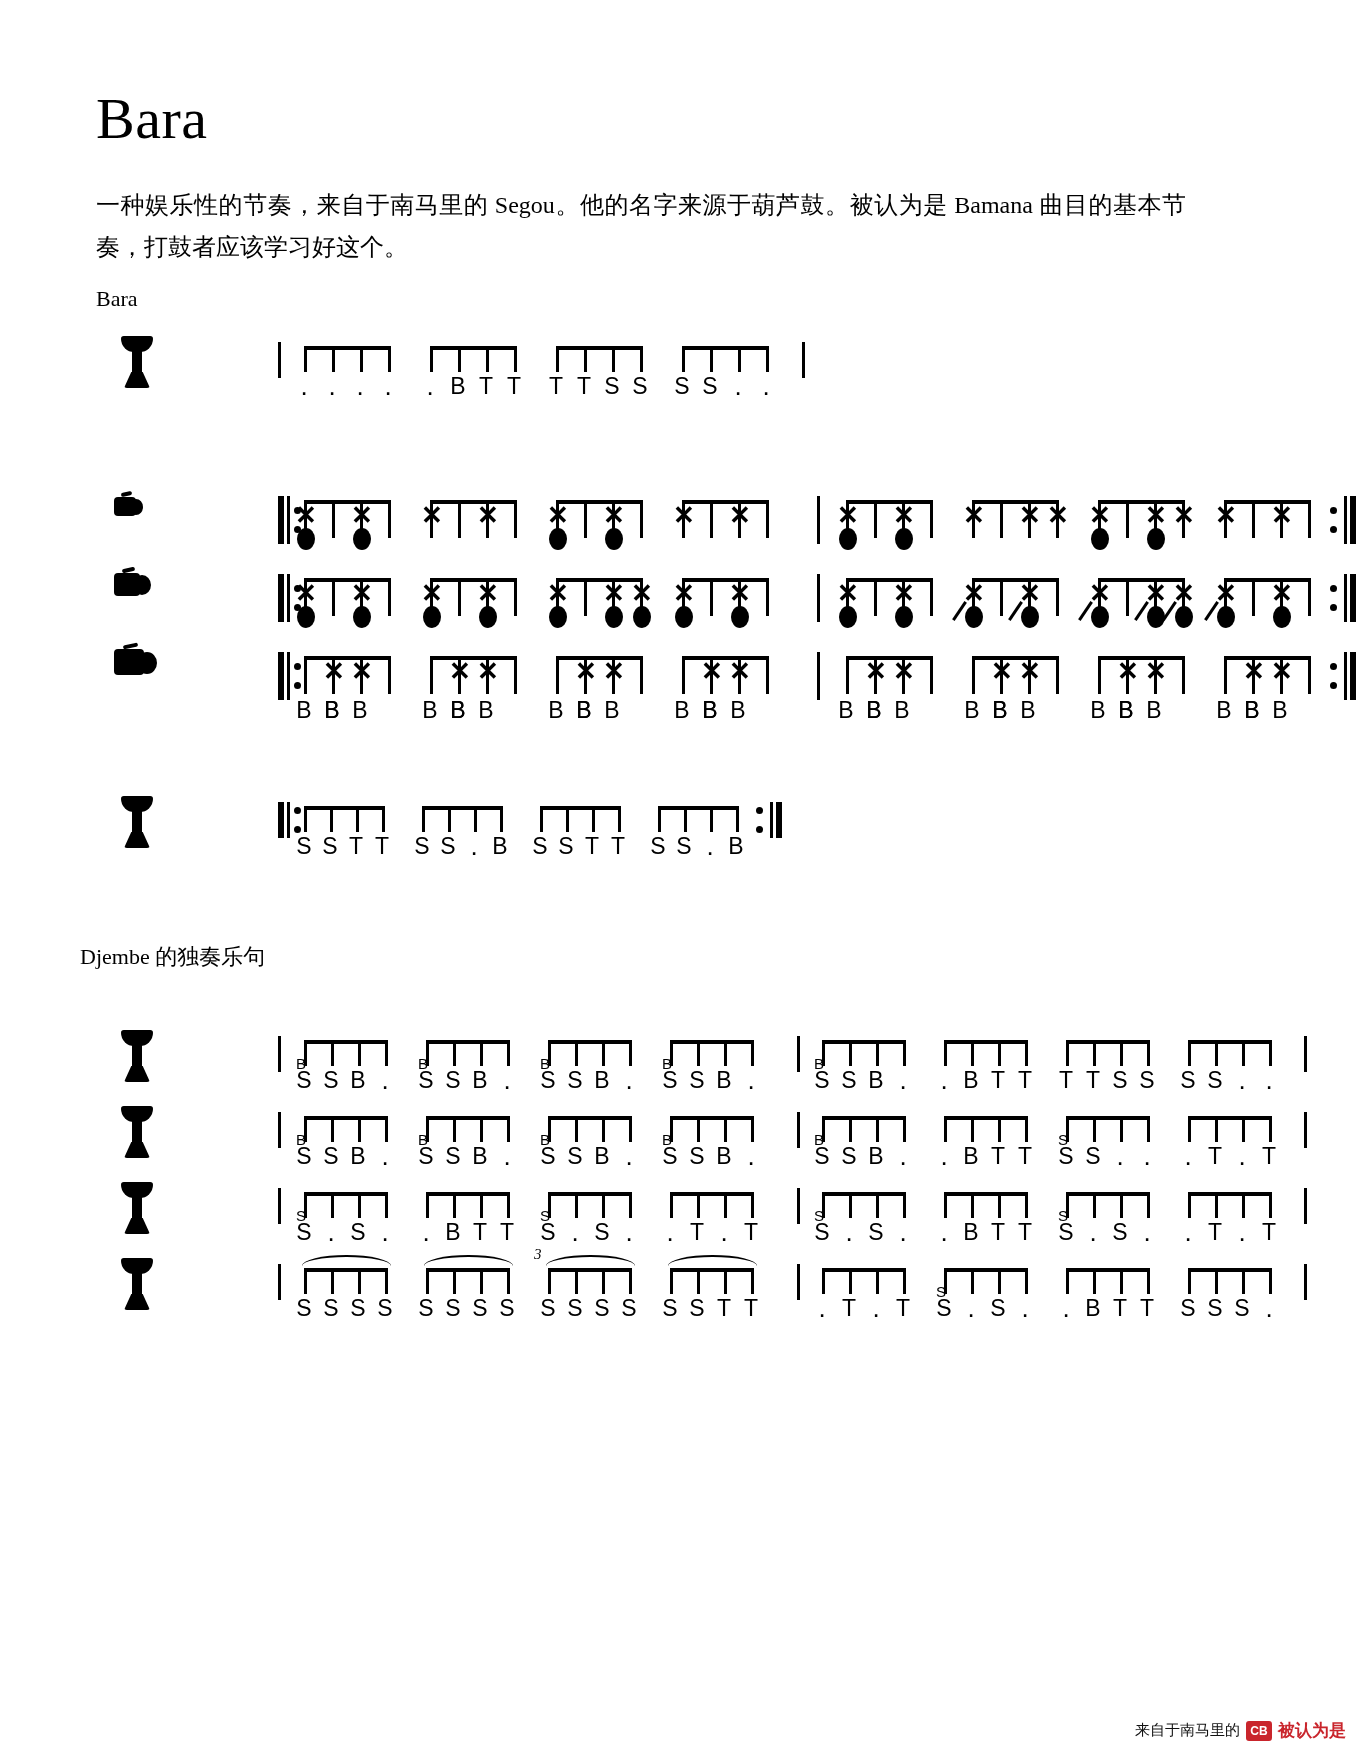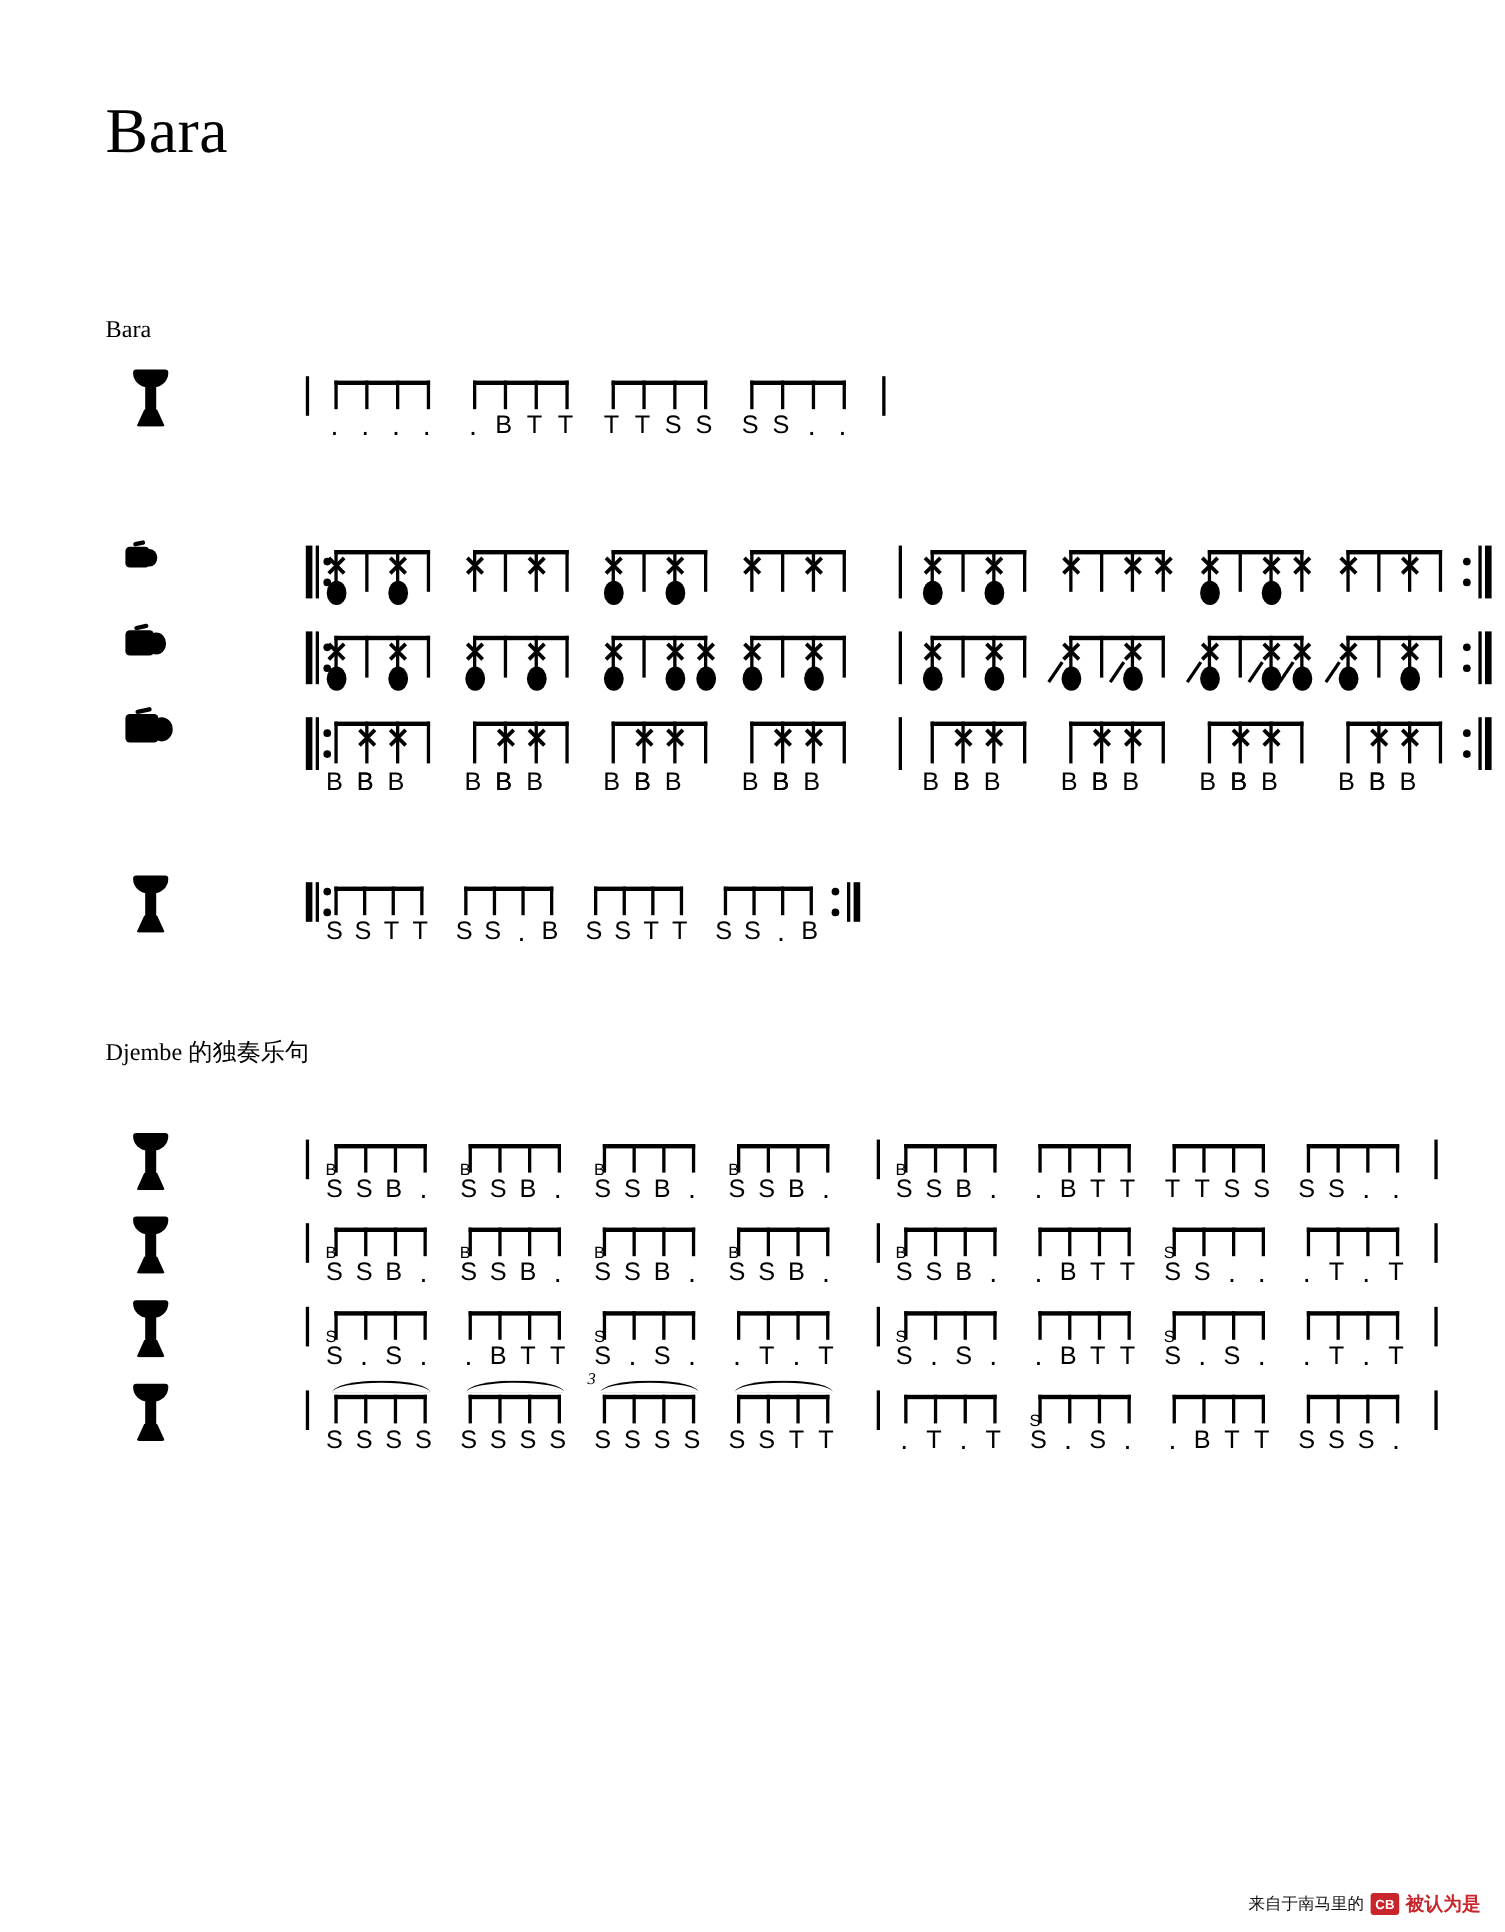--- a/index.html
+++ b/index.html
@@ -111,24 +111,25 @@
     font-size:12px;font-weight:700;
   }
   .footer .site{color:#c9252c;font-weight:700;font-size:17px;}
 </style>
 </head>
 <body>
 
 <div class="page">
 
   <h1 class="title">Bara</h1>
+  <p class="intro">一种娱乐性的节奏，来自于南马里的 Segou。他的名字来源于葫芦鼓。被认为是 Bamana 曲目的基本节奏，打鼓者应该学习好这个。</p>
 
   <div class="seclabel" style="left:96px;top:286px;">Bara</div>
 
-  <div class="seclabel" style="left:96px;top:944px;text-align:right;">Djembe 的独奏乐句</div>
+  <div class="seclabel" style="left:80px;top:944px;text-align:right;">Djembe 的独奏乐句</div>
 
   <div id="engraving">
       <div class="system" style="left:96px;top:330px;">
         <div class="inst" style="left:18px;top:6px;">
           <div class="djembe">
             <div class="head"></div>
             <div class="waist"></div>
             <div class="foot"></div>
           </div>
         </div>

